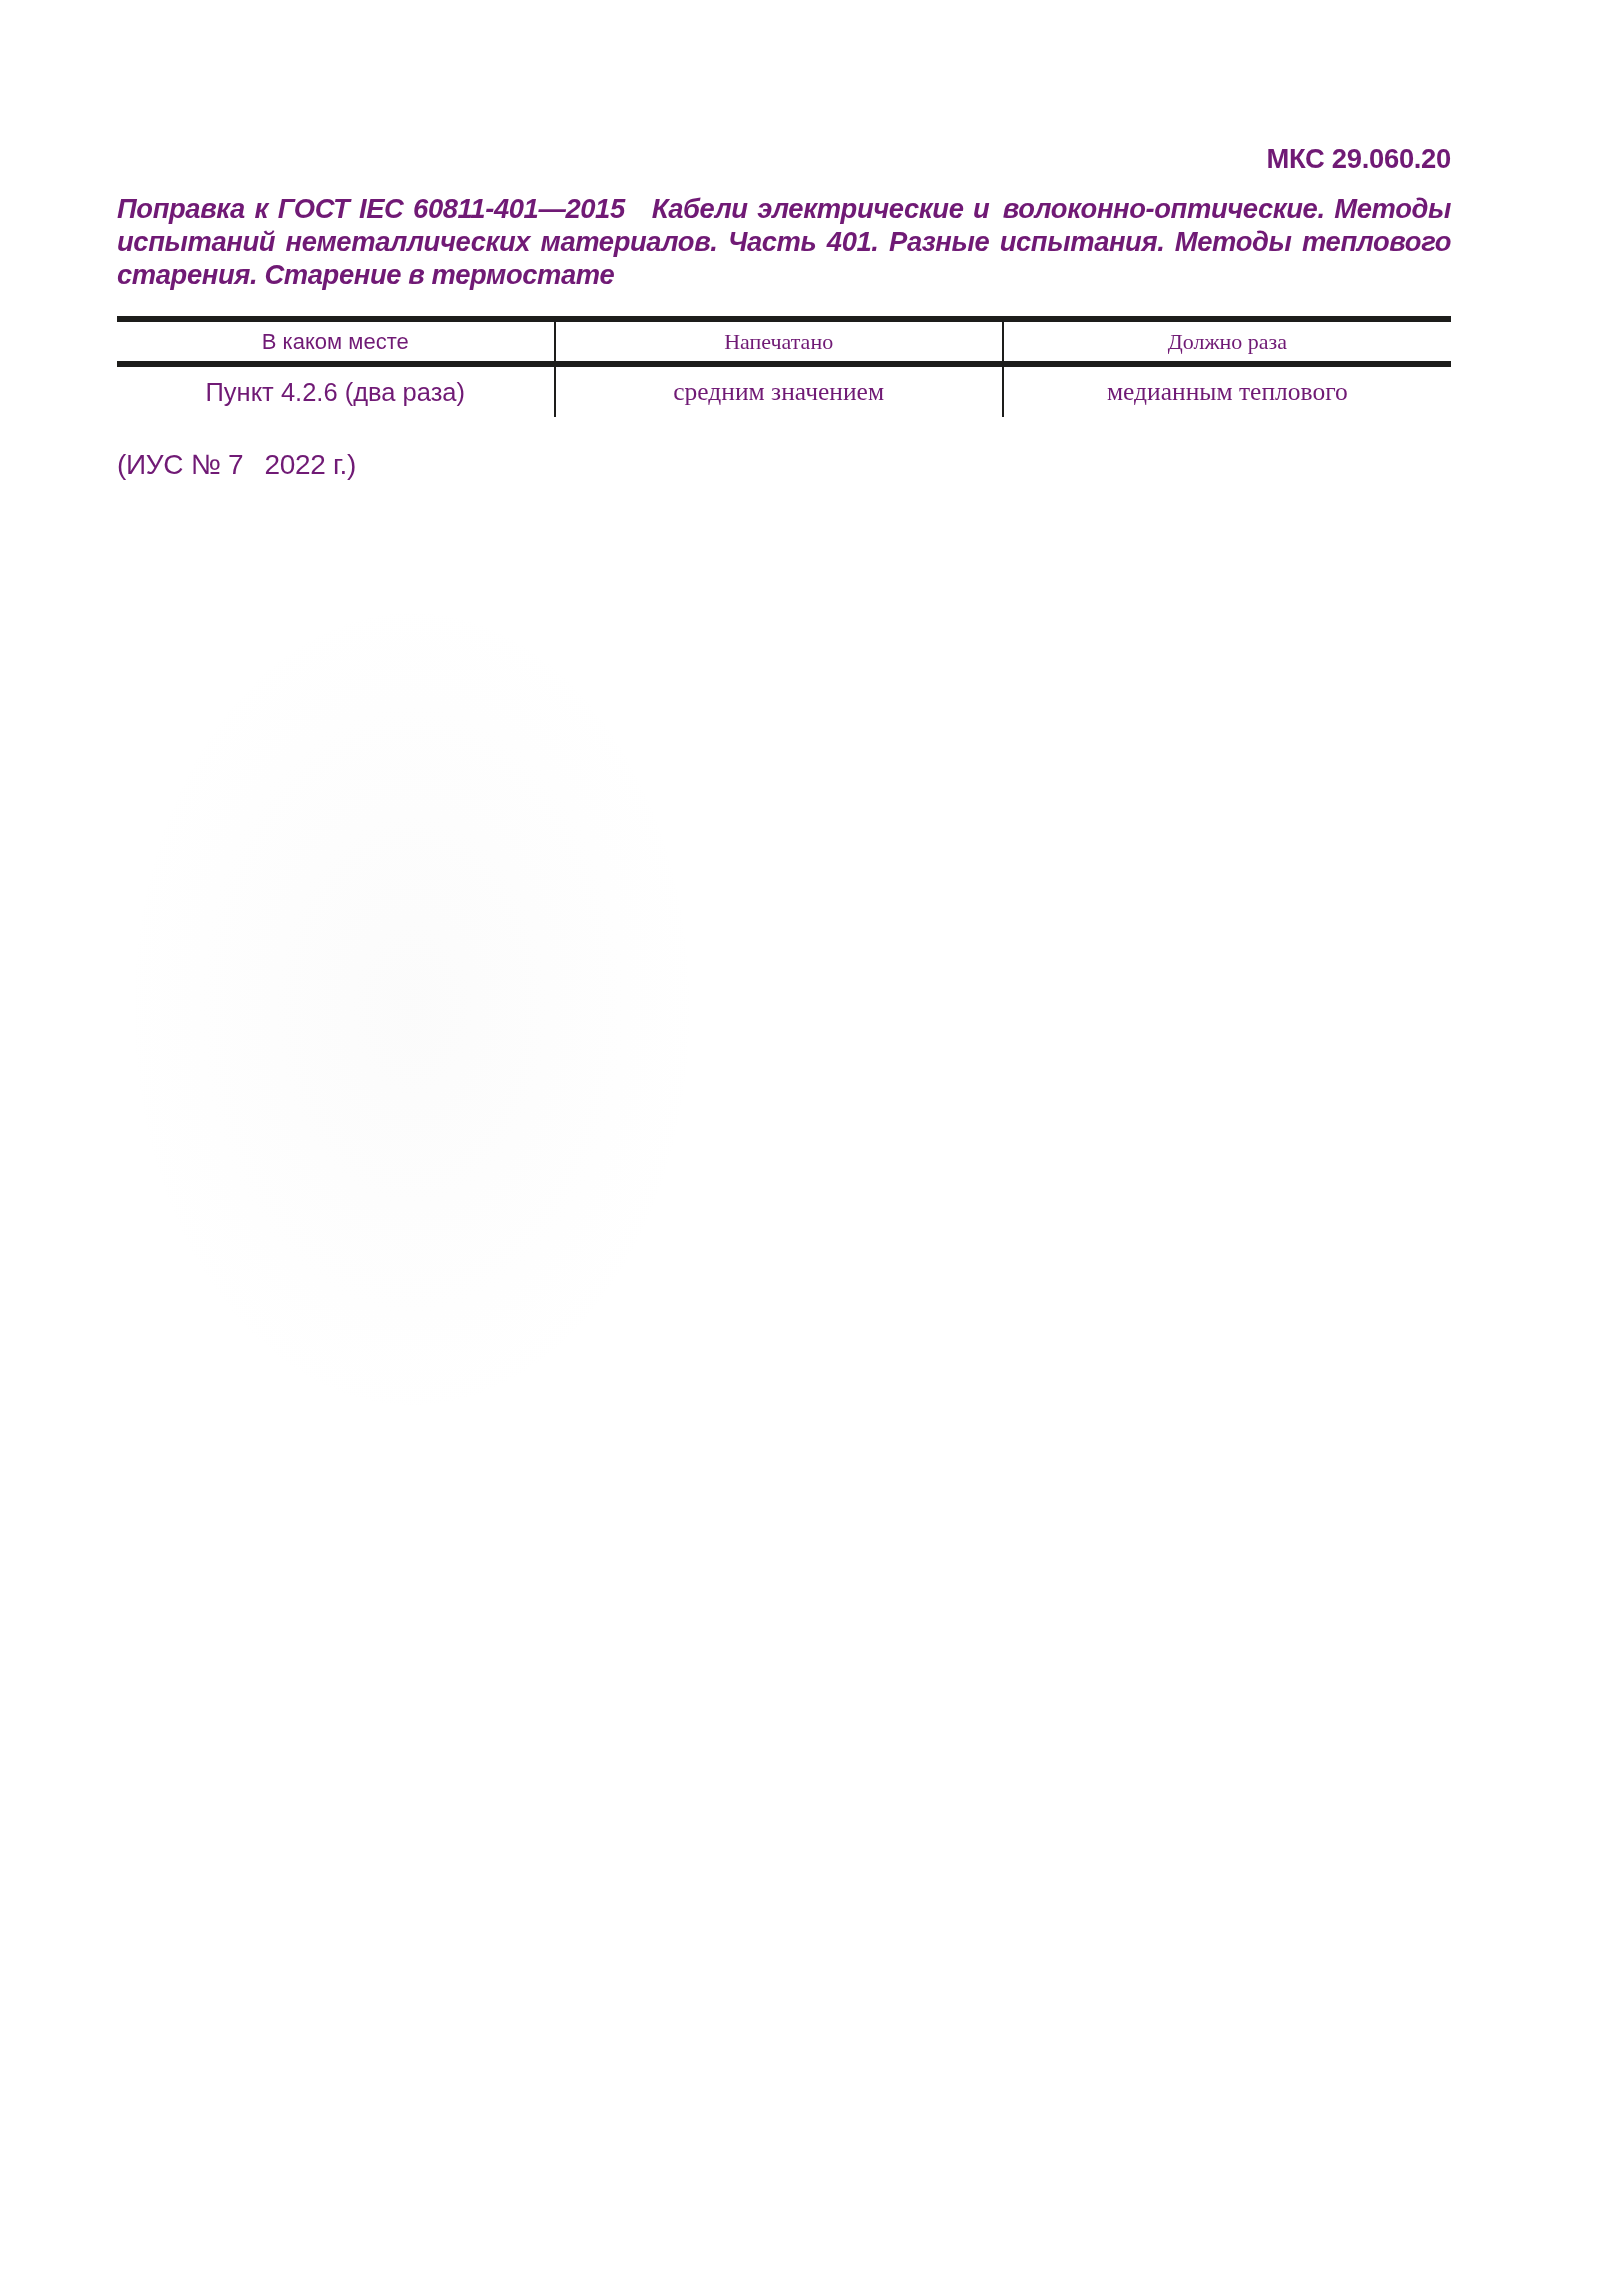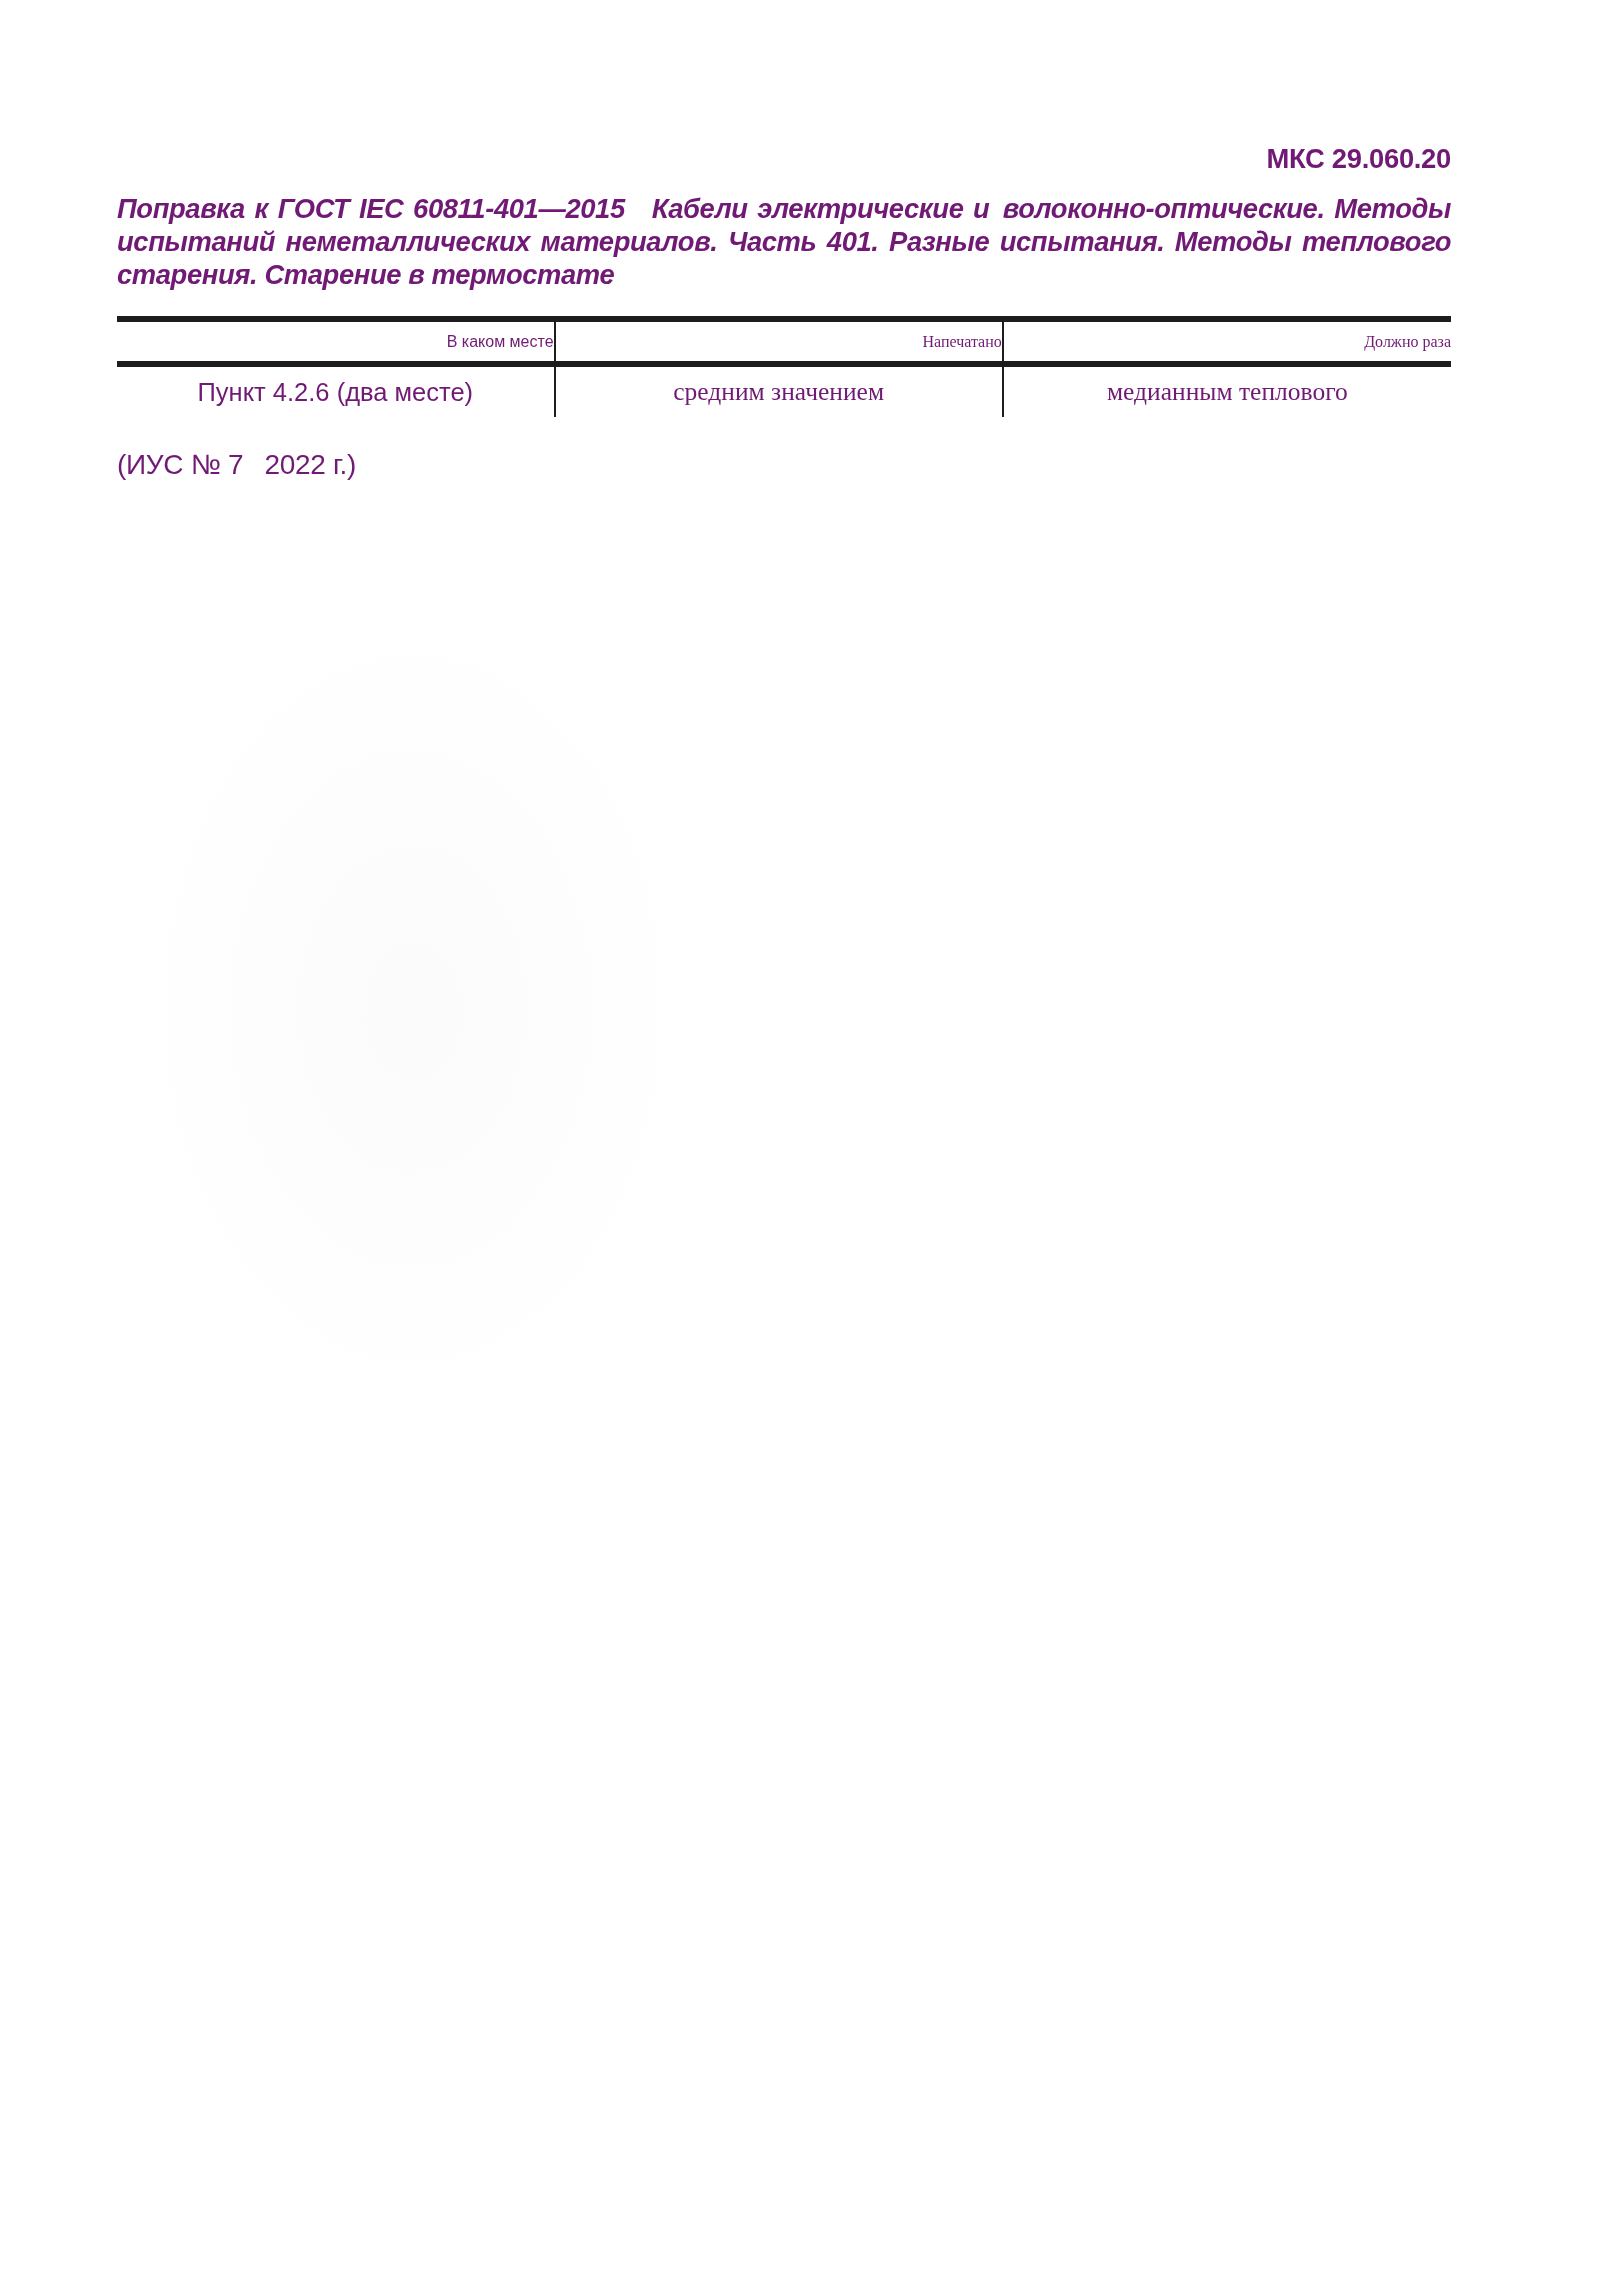--- a/index.html
+++ b/index.html
@@ -44,23 +44,23 @@
     left: 117px;
     top: 316px;
     width: 1334px;
     border-collapse: collapse;
     table-layout: fixed;
     border-top: 6.9px solid #1d1d1b;
   }
   .correction-table thead th {
     border-bottom: 6.9px solid #1d1d1b;
     font-weight: normal;
-    font-size: 16px;
+    font-size: 22px;
     height: 39px;
-    text-align: right;
+    text-align: center;
     vertical-align: middle;
     padding: 0;
   }
   .correction-table tbody td {
     font-size: 25.5px;
     height: 50px;
     text-align: center;
     vertical-align: middle;
     padding: 0;
   }
@@ -101,21 +101,21 @@
     </colgroup>
     <thead>
       <tr>
         <th>В каком месте</th>
         <th>Напечатано</th>
         <th>Должно раза</th>
       </tr>
     </thead>
     <tbody>
       <tr>
-        <td>Пункт 4.2.6 (два месте)</td>
+        <td>Пункт 4.2.6 (два раза)</td>
         <td>средним значением</td>
         <td>медианным теплового</td>
       </tr>
     </tbody>
   </table>
 
   <div class="content-abs source-note">(ИУС № 7  2022 г.)</div>
 
   <div class="scan-area"></div>
 

